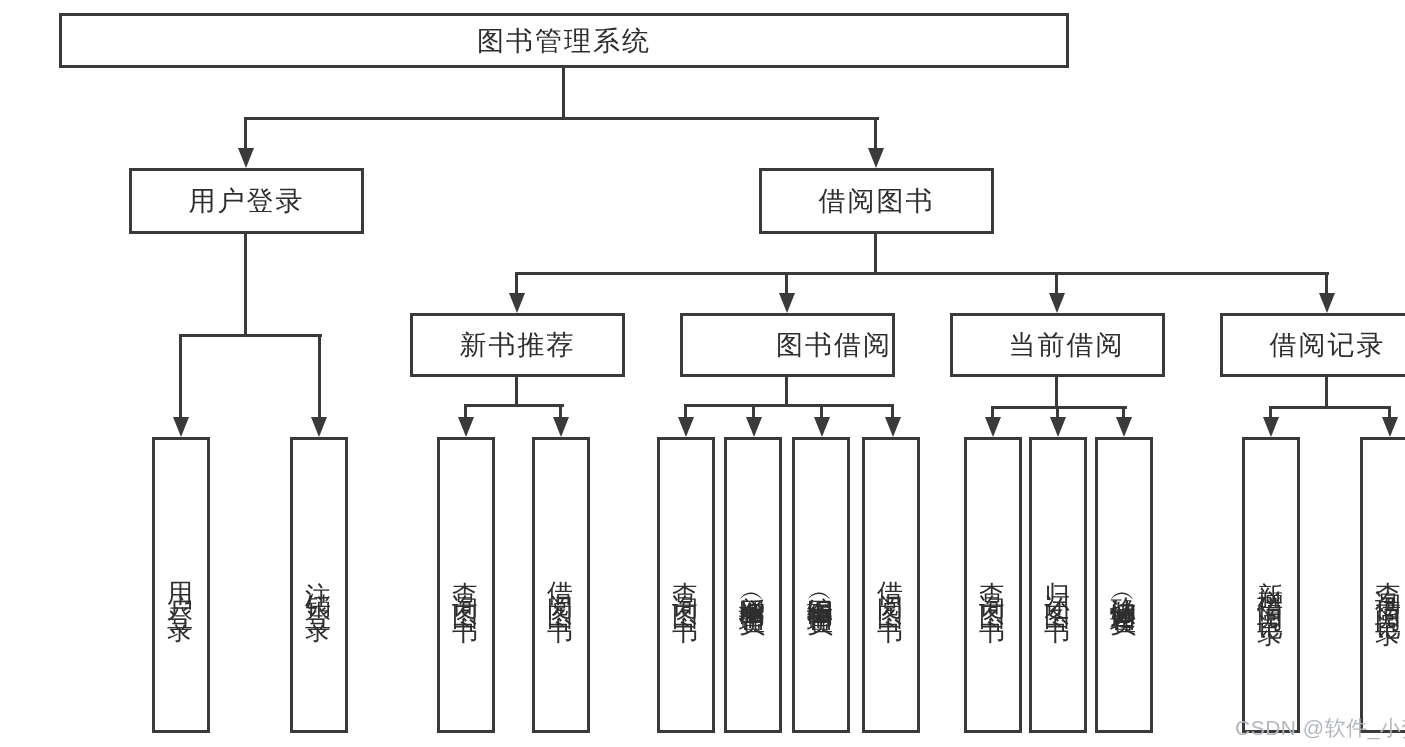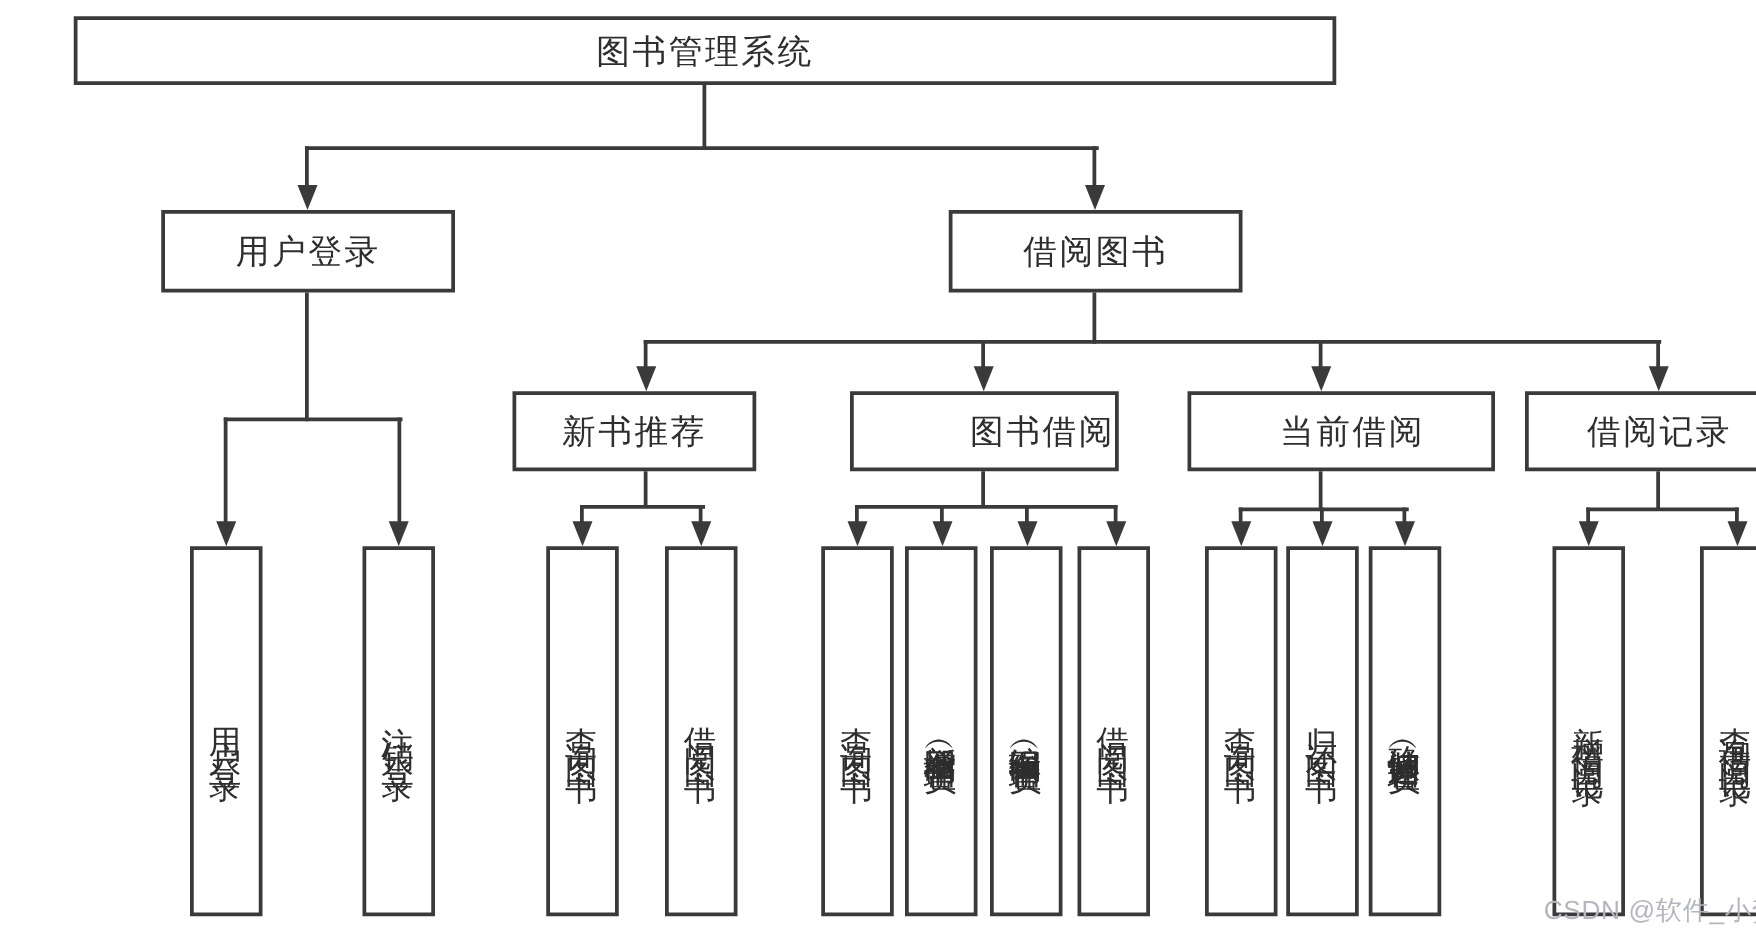--- a/index.html
+++ b/index.html
@@ -74,27 +74,27 @@
   <div class="hline" style="left:468px;top:272px;width:814px;"></div>
   <div class="vline" style="left:468px;top:272px;height:23px;"></div>
   <div class="vline" style="left:738px;top:272px;height:23px;"></div>
   <div class="vline" style="left:1008px;top:272px;height:23px;"></div>
   <div class="vline" style="left:1278px;top:272px;height:23px;"></div>
   <div class="arrow" style="left:462px;top:293px;"></div>
   <div class="arrow" style="left:732px;top:293px;"></div>
   <div class="arrow" style="left:1002px;top:293px;"></div>
   <div class="arrow" style="left:1272px;top:293px;"></div>
 
-  <div class="node" style="left:363px;top:313px;width:195px;height:64px;">
+  <div class="node" style="left:363px;top:313px;width:215px;height:64px;">
     <span class="node-label">新书推荐</span>
   </div>
   <div class="node" style="left:633px;top:313px;width:215px;height:64px;justify-content:flex-end;">
     <span class="node-label">图书借阅</span>
   </div>
-  <div class="node" style="left:903px;top:313px;width:246px;height:64px;padding-left:18px;">
+  <div class="node" style="left:903px;top:313px;width:215px;height:64px;padding-left:18px;">
     <span class="node-label">当前借阅</span>
   </div>
   <div class="node" style="left:1173px;top:313px;width:215px;height:64px;">
     <span class="node-label">借阅记录</span>
   </div>
 
   <div class="vline" style="left:468px;top:377px;height:29px;"></div>
   <div class="hline" style="left:417px;top:404px;width:100px;"></div>
   <div class="vline" style="left:417px;top:404px;height:15px;"></div>
   <div class="vline" style="left:512px;top:404px;height:15px;"></div>

